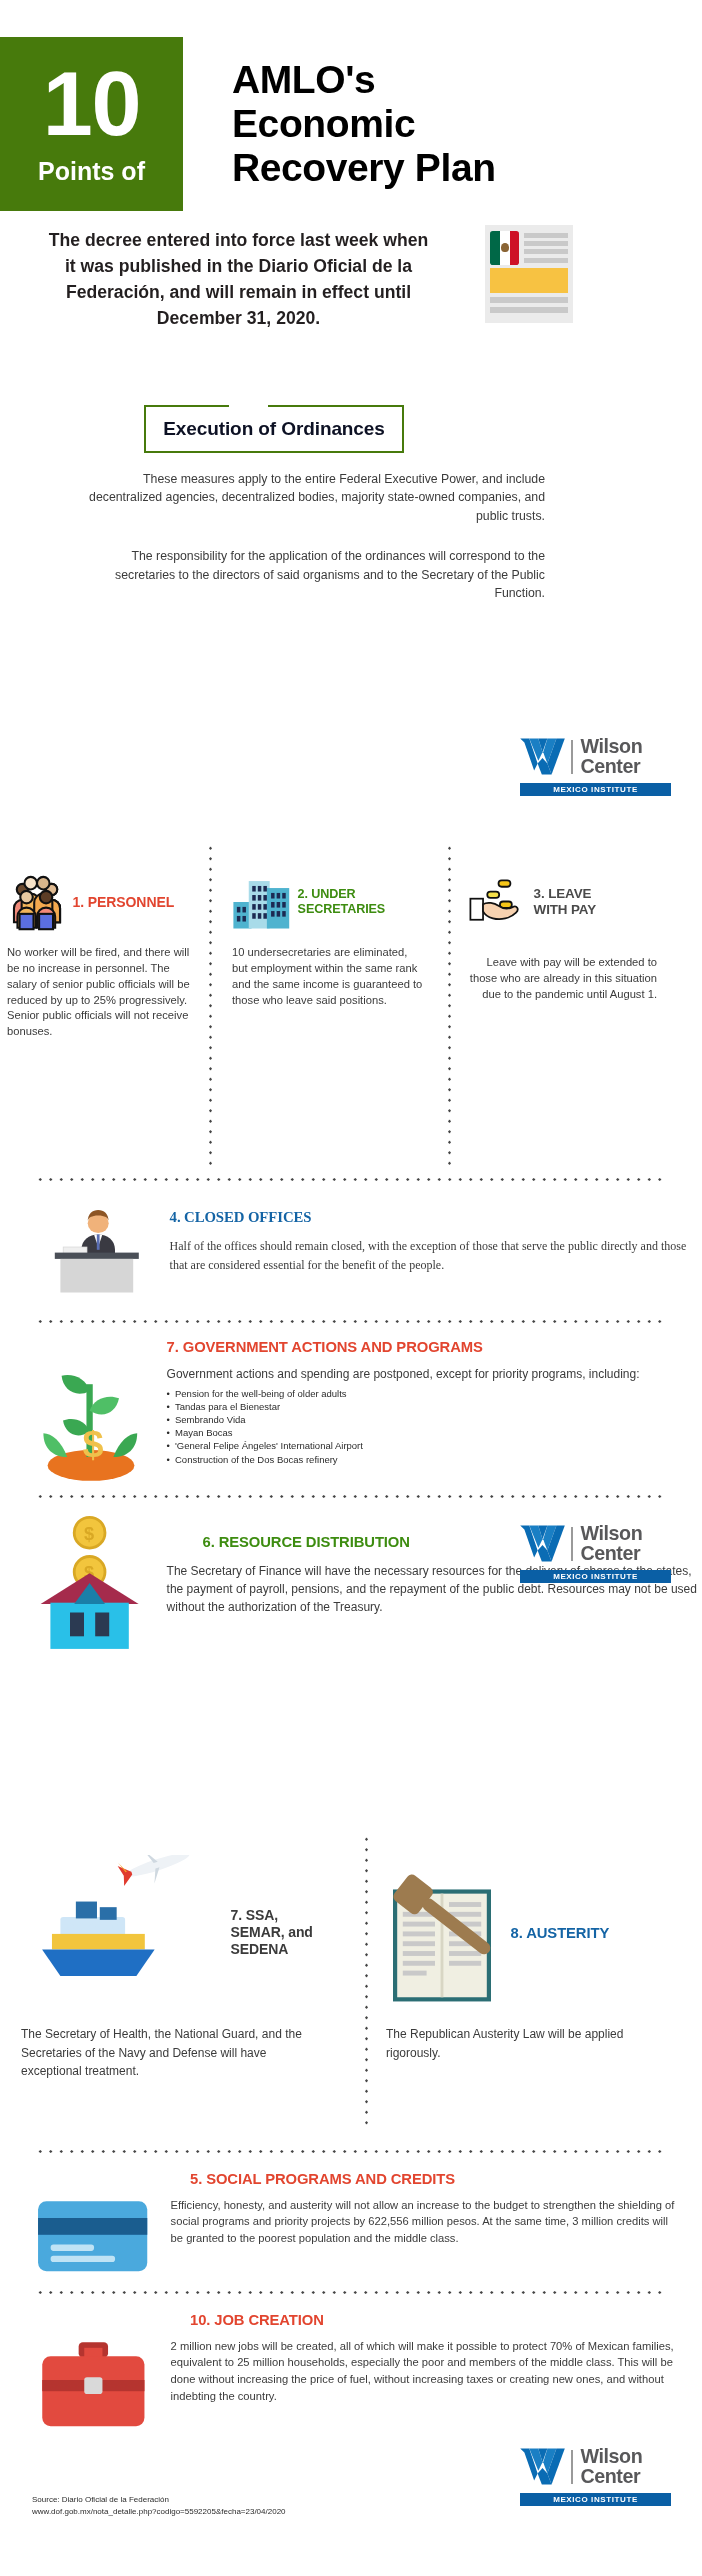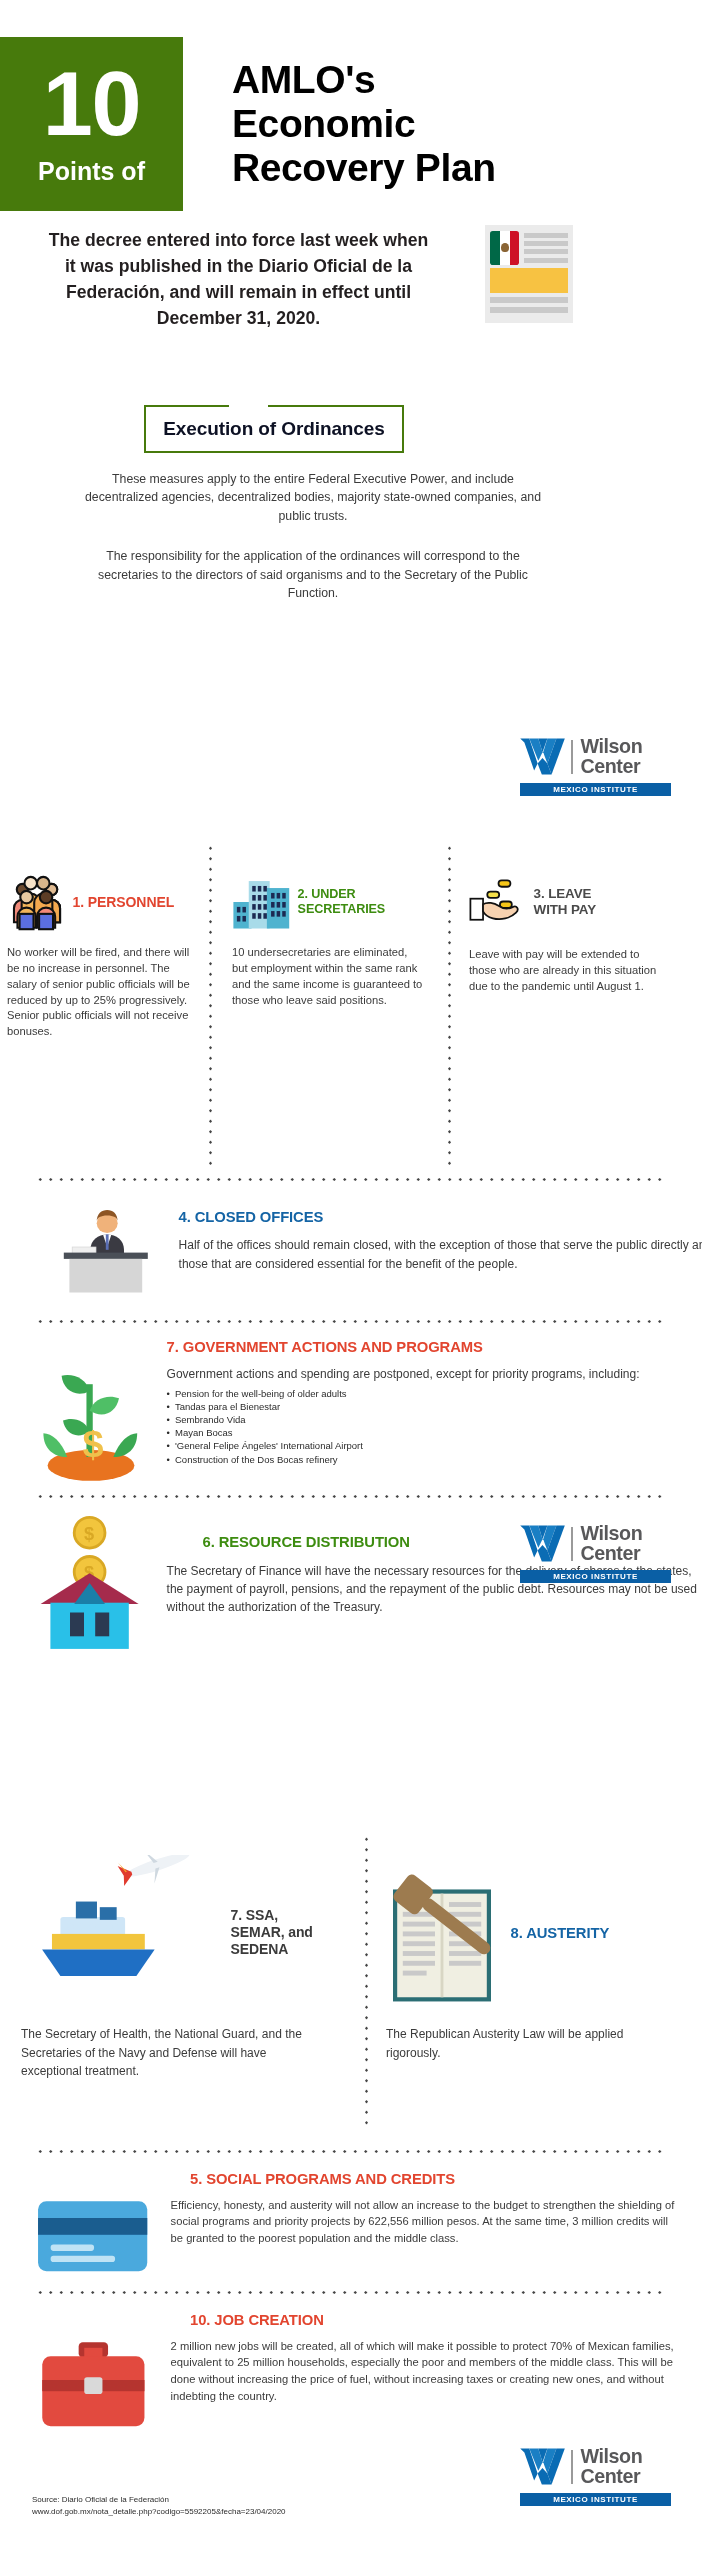--- a/index.html
+++ b/index.html
@@ -79,21 +79,21 @@
   }
   .exec-label {
     font-size: 19px; font-weight: bold; color: #0d1124;
     letter-spacing: -0.1px;
   }
 
   
   .para-wrap { position: relative; height: 155px; }
   .para {
     position: absolute; left: 81px; width: 464px;
-    text-align: center; font-size: 12.3px; color: #3b3b3b;
+    text-align: right; font-size: 12.3px; color: #3b3b3b;
     line-height: 1.52;
   }
   .para.p1 { top: 5.6px; }
   .para.p2 { top: 83px; }
 
   
   .wilson {
     position: absolute; width: 151px;
   }
   .wilson-row { display: flex; align-items: center; height: 45px; }
@@ -306,26 +306,26 @@
         <rect x="44" y="36" width="17" height="9" rx="4.5" fill="#f5c518"></rect>
         <rect x="2" y="32" width="18" height="30" fill="#fff"></rect>
         <path d="M20 40c6-4 16-2 22 2 7 5 14 5 20 2 6-3 10 3 5 8-8 8-22 11-33 8-7-2-12-6-14-10z" fill="#f7d2b0"></path>
       </g>
     </svg>
     <div class="pt-title" style="font-size:13.4px; color:#4a4a4a; line-height:1.18;">
       <div>3. LEAVE</div>
       <div>WITH PAY</div>
     </div>
   </div>
-  <div class="pt-body" style="width:188px; margin-top:5px;">Leave with pay will be extended to those who are already in this situation due to the pandemic until August 1.</div>
+  <div class="pt-body" style="width:188px; margin-top:13px;text-align:right;">Leave with pay will be extended to those who are already in this situation due to the pandemic until August 1.</div>
 </div>
 
 <div class="hdots" style="top:1178px;"></div>
 
-<div class="col" style="left:40px; top:1205px; width:653px;">
+<div class="col" style="left:31px; top:1205px; width:653px;font-family:Liberation Serif, serif;">
   <div style="display:flex; gap:12.6px;">
     <svg class="icon" width="126" height="91" viewBox="0 0 180 130">
       <ellipse cx="96" cy="26" rx="15" ry="14" fill="#f0b27a"></ellipse>
       <path d="M81 24c0-12 7-17 15-17s15 5 15 17c0-6-6-9-15-9s-15 3-15 9z" fill="#8d5524"></path>
       <path d="M72 64c0-14 11-22 24-22s24 8 24 22v6H72z" fill="#3a3a42"></path>
       <path d="M90 42h12l-6 18z" fill="#fff"></path>
       <rect x="94" y="42" width="4" height="22" fill="#5b6fb5"></rect>
       <rect x="46" y="60" width="34" height="22" fill="#efefef" stroke="#d6d6d6"></rect>
       <rect x="34" y="68" width="120" height="9" fill="#4a4f57"></rect>
       <rect x="42" y="77" width="104" height="48" fill="#d6d6d6"></rect>

